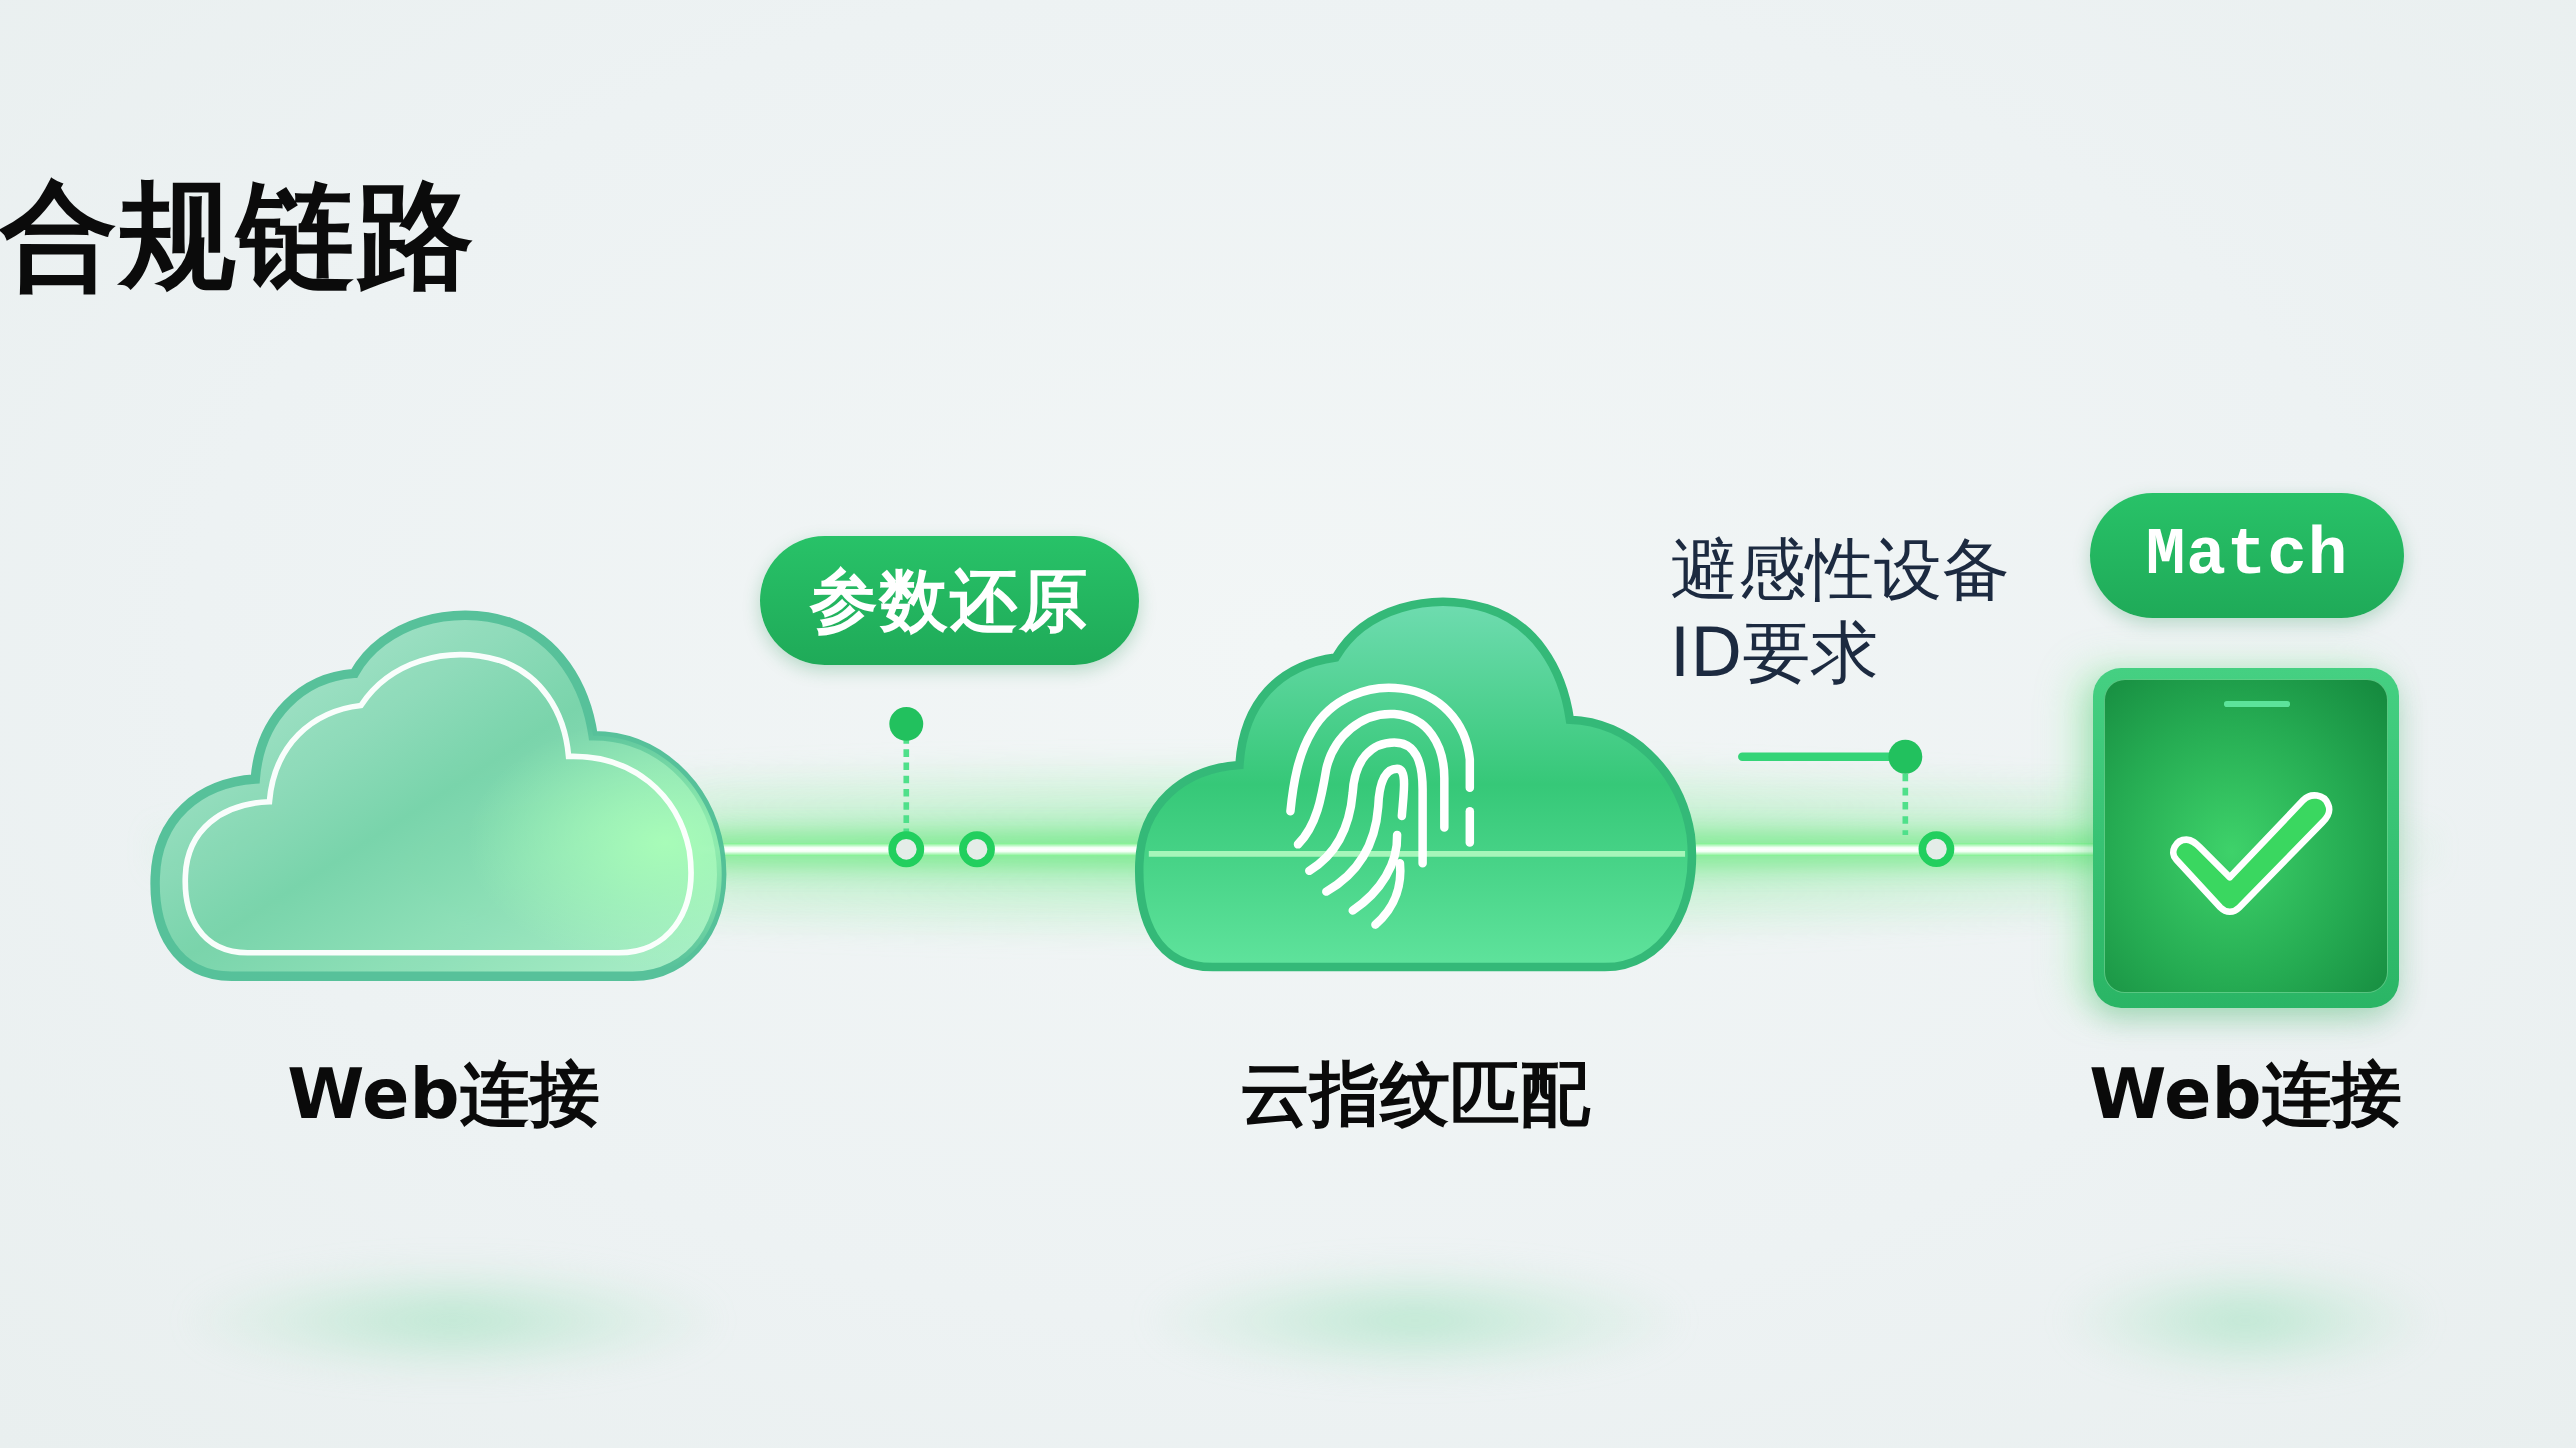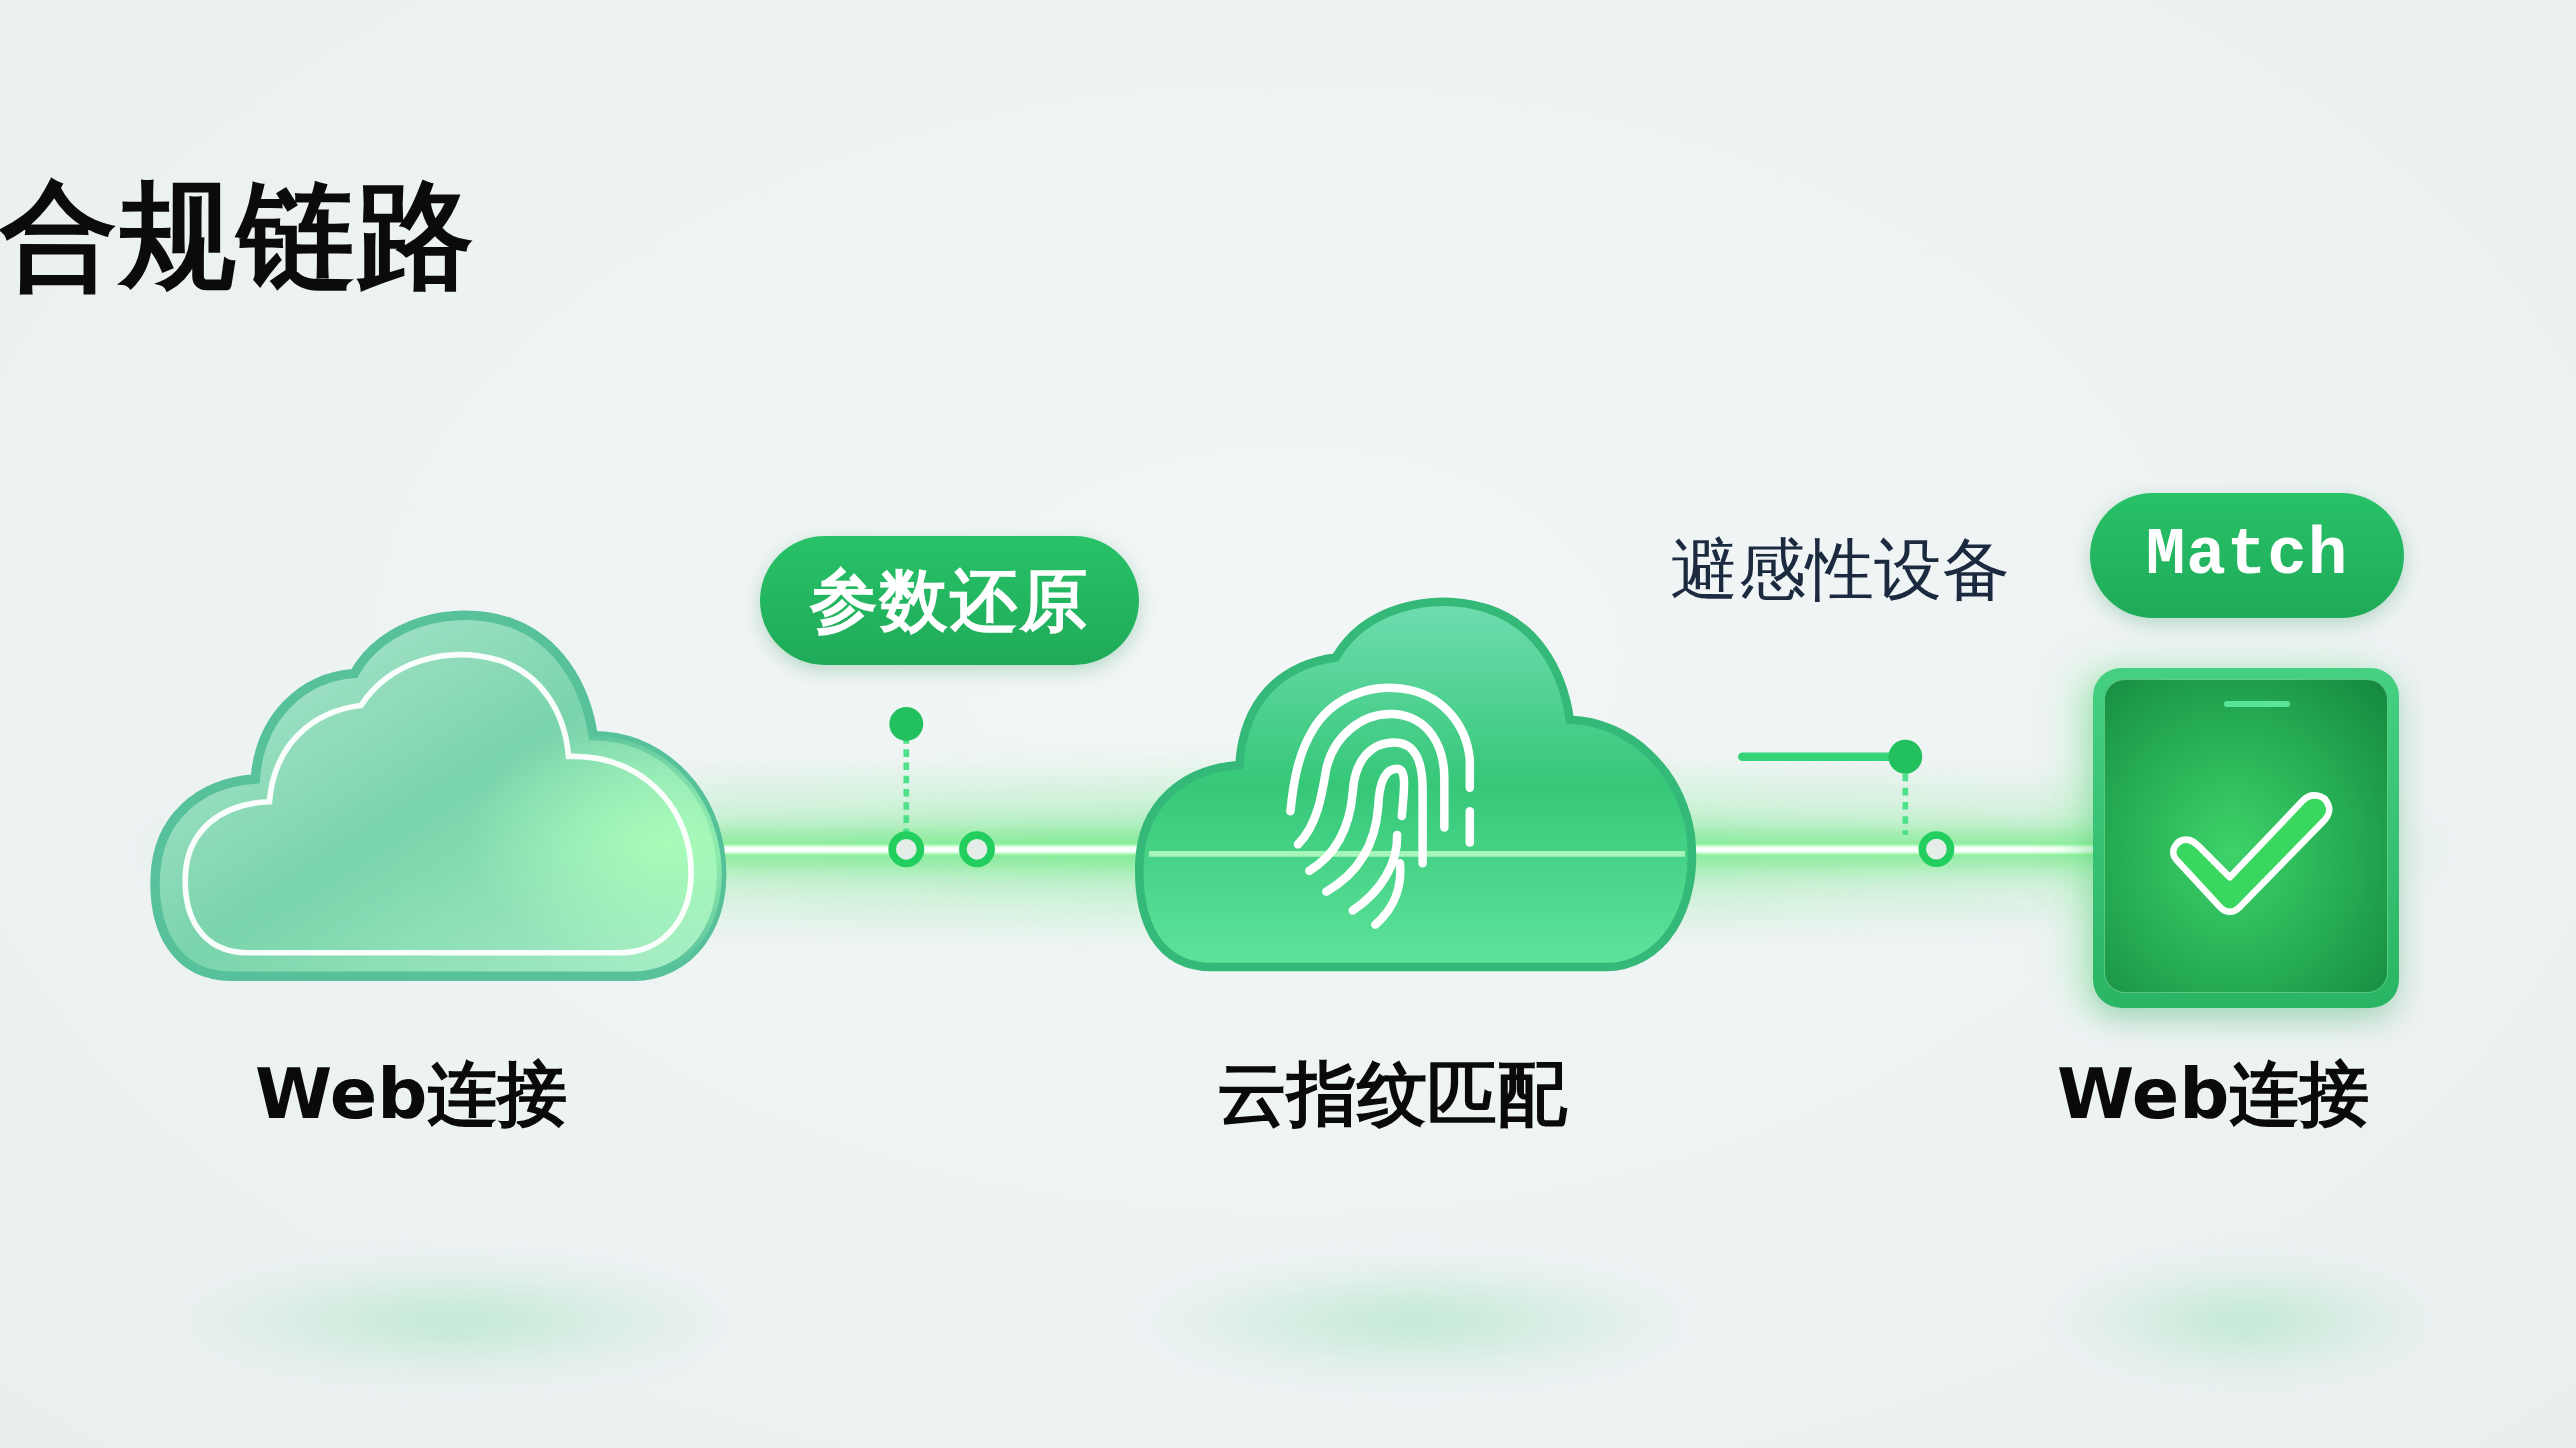--- a/index.html
+++ b/index.html
@@ -30,21 +30,21 @@
     color: #ffffff; text-align: center; border-radius: 66px;
     box-shadow: 0 5.7px 17px rgba(20,140,70,0.25);
   }
   .pill-params { left: 760px; top: 536px; width: 379px; height: 129px; font-size: 68px; line-height: 129px; font-weight: bold; letter-spacing: 1.9px; }
   .pill-match { left: 2090px; top: 493px; width: 314px; height: 125px; font-size: 66px; line-height: 125px; font-weight: bold; letter-spacing: 0.9px; font-family: Liberation Mono, monospace; }
   .note {
     left: 1670px; width: 377px; top: 528px; text-align: left;
     color: #1c2a40; font-size: 68px; line-height: 83px;
   }
   .label {
-    top: 1047px; font-size: 70px; font-weight: bold; color: #0a0a0a; text-align: left; line-height: 94px;
+    top: 1047px; font-size: 70px; font-weight: bold; color: #0a0a0a; text-align: center; line-height: 94px;
   }
   .label-web { left: 255px; width: 377px; }
   .label-cloud { left: 1217px; width: 396px; }
   .label-app { left: 2057px; width: 377px; }
   .shadow {
     top: 1264px; height: 113px; border-radius: 50%;
     background: radial-gradient(ellipse at 50% 50%, rgba(130,220,170,0.45) 0%, rgba(170,230,195,0.2) 50%, rgba(230,240,240,0) 75%);
     filter: blur(15px);
   }
   .card {
@@ -108,20 +108,21 @@
     <path d="M180 280 C200 260 205 230 210 200 C218 165 248 140 282 142 C318 145 335 175 335 210 L335 262"></path>
     <path d="M192 308 C222 290 235 260 238 225 C240 190 258 172 282 172 C306 172 312 195 312 222 L312 300"></path>
     <path d="M210 330 C245 310 262 280 265 240 C266 215 272 200 285 200 C296 200 292 225 290 250"></path>
     <path d="M238 350 C268 330 286 300 285 270"></path>
     <path d="M262 365 C285 345 290 320 288 300"></path>
   </g>
 </svg>
 
 <div class="abs note">
   <div>避感性设备</div>
+  <div>ID要求</div>
 </div>
 <svg class="abs" style="left:1731px; top:731px;" width="245" height="142" viewBox="0 0 260 150">
   <line x1="12" y1="27" x2="185" y2="27" stroke="#34d477" stroke-width="9" stroke-linecap="round"></line>
   <line x1="185" y1="45" x2="185" y2="110" stroke="#4fe08a" stroke-width="6" stroke-dasharray="8 7"></line>
   <circle cx="185" cy="27" r="18" fill="#22c15e"></circle>
   <circle cx="218" cy="125" r="15" fill="#e4ede8" stroke="#22cf5e" stroke-width="8"></circle>
 </svg>
 
 <div class="abs pill pill-match">Match</div>
 

